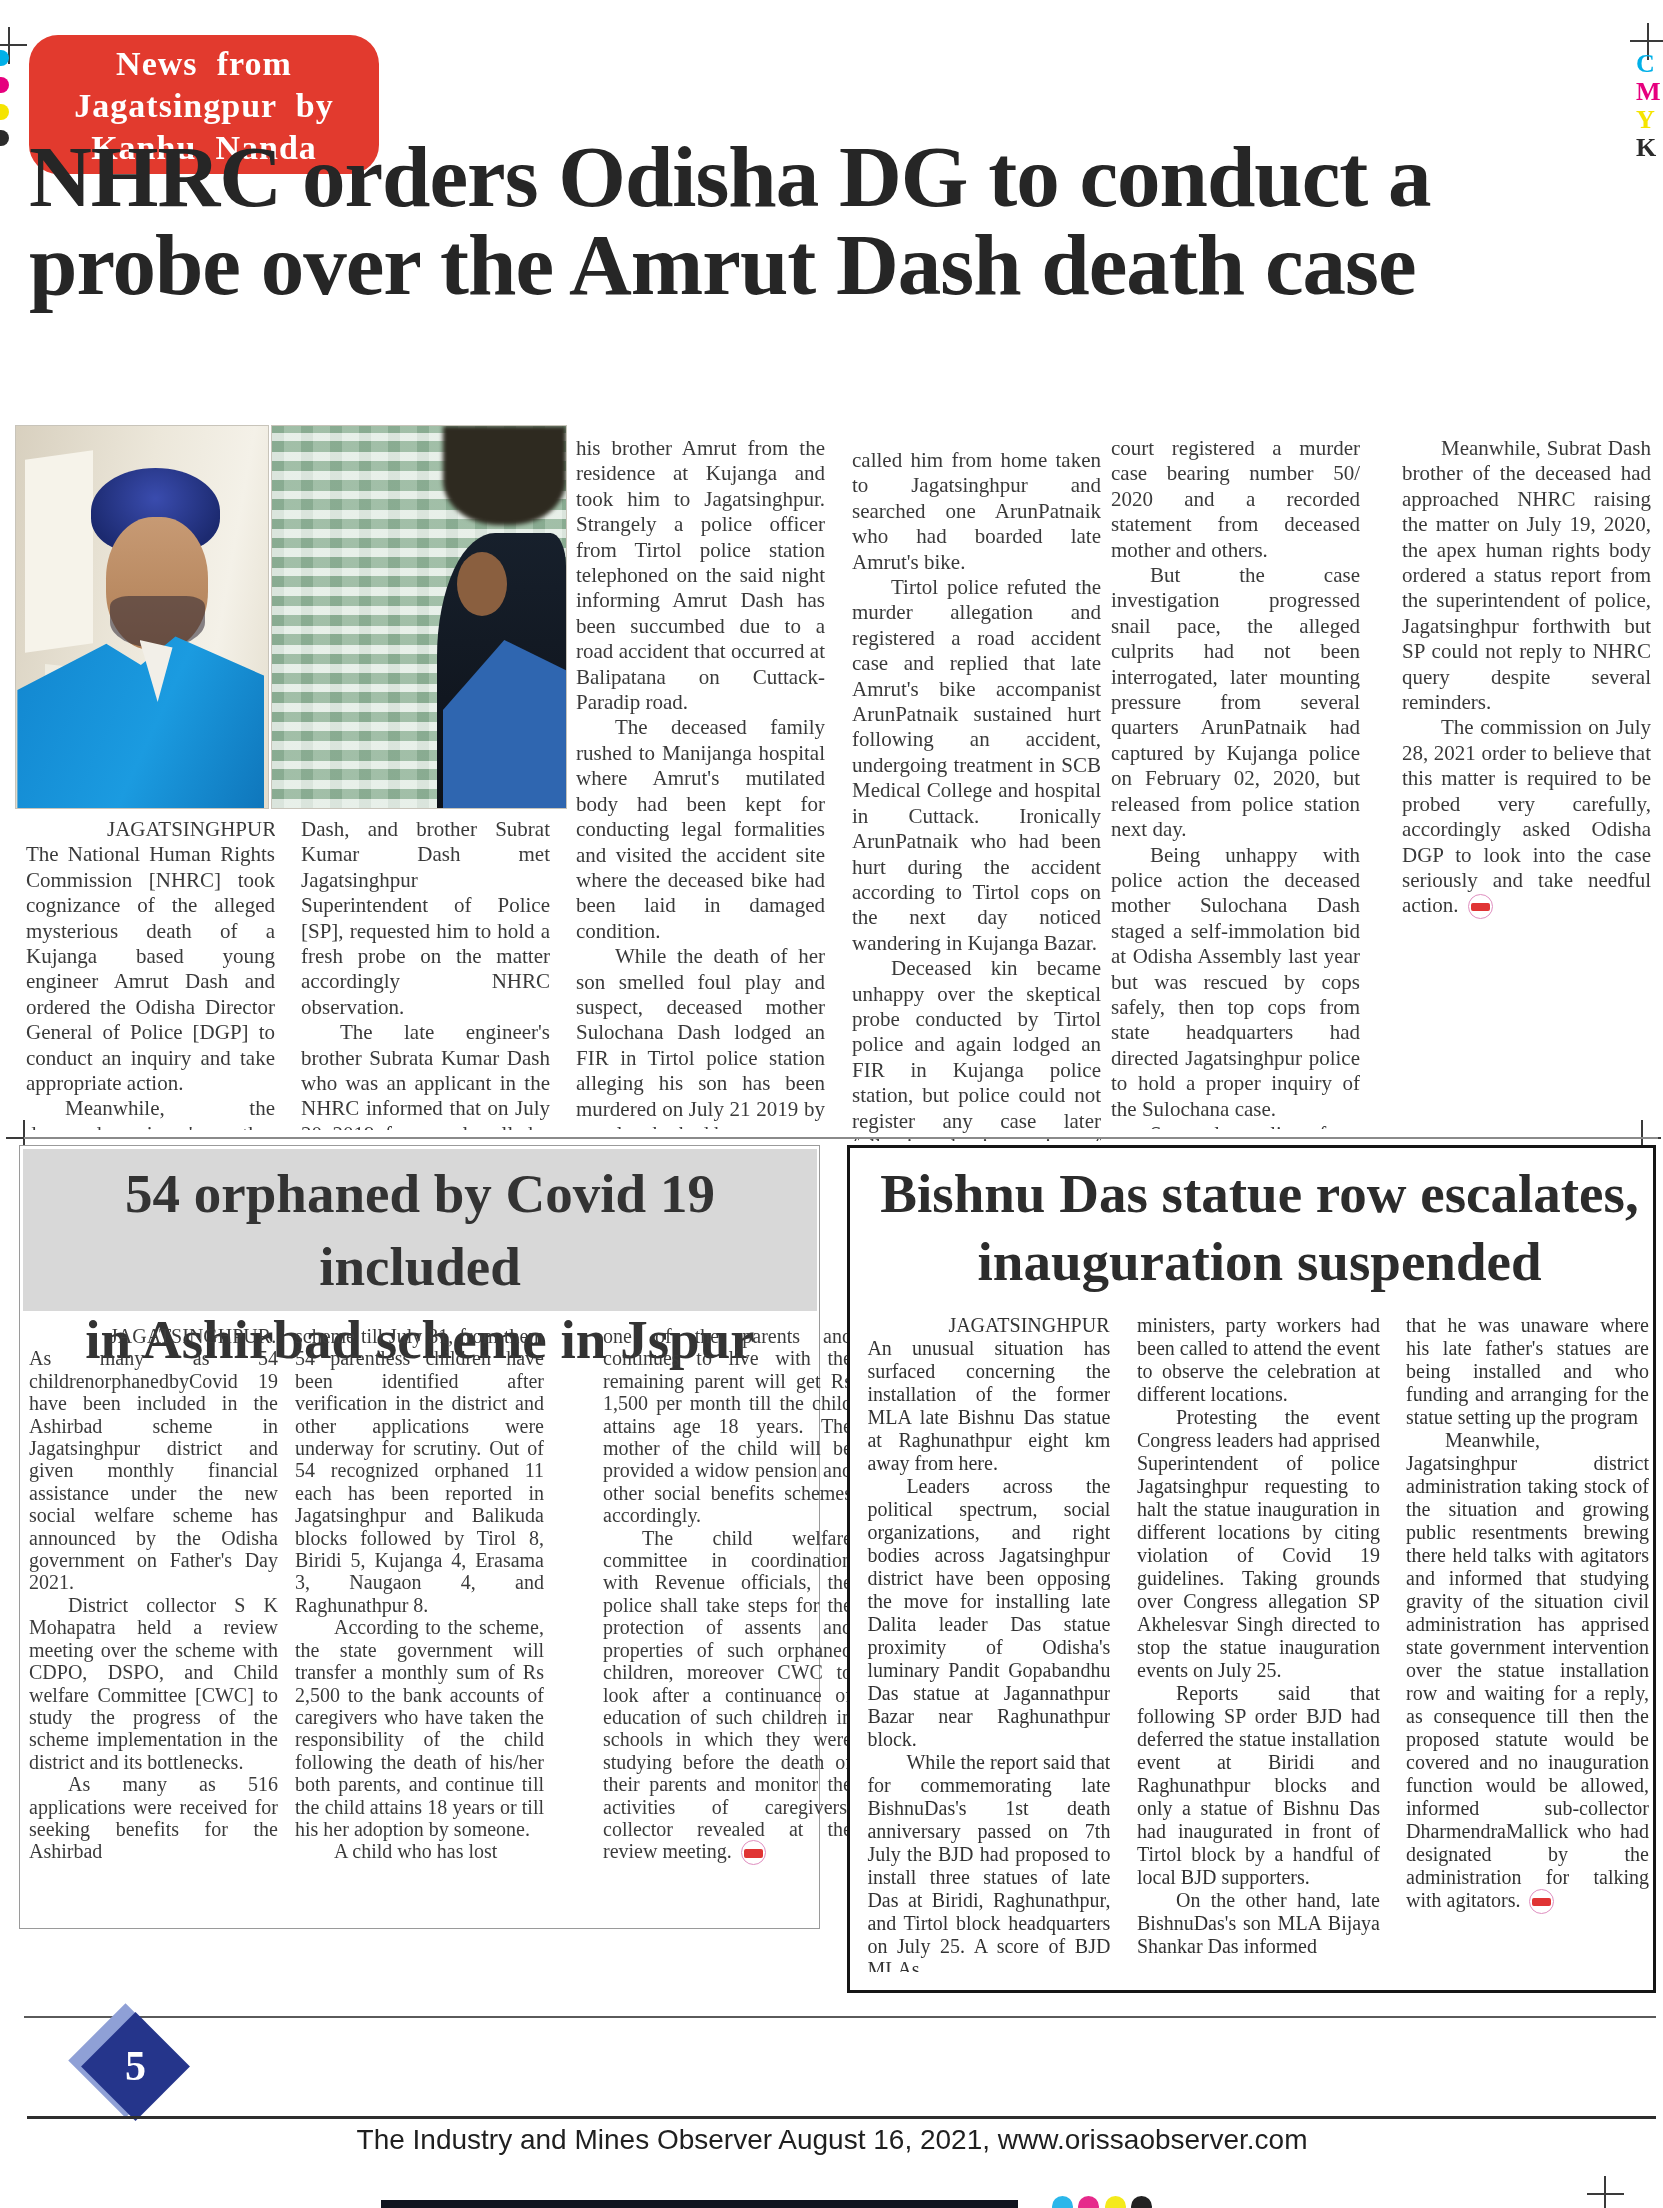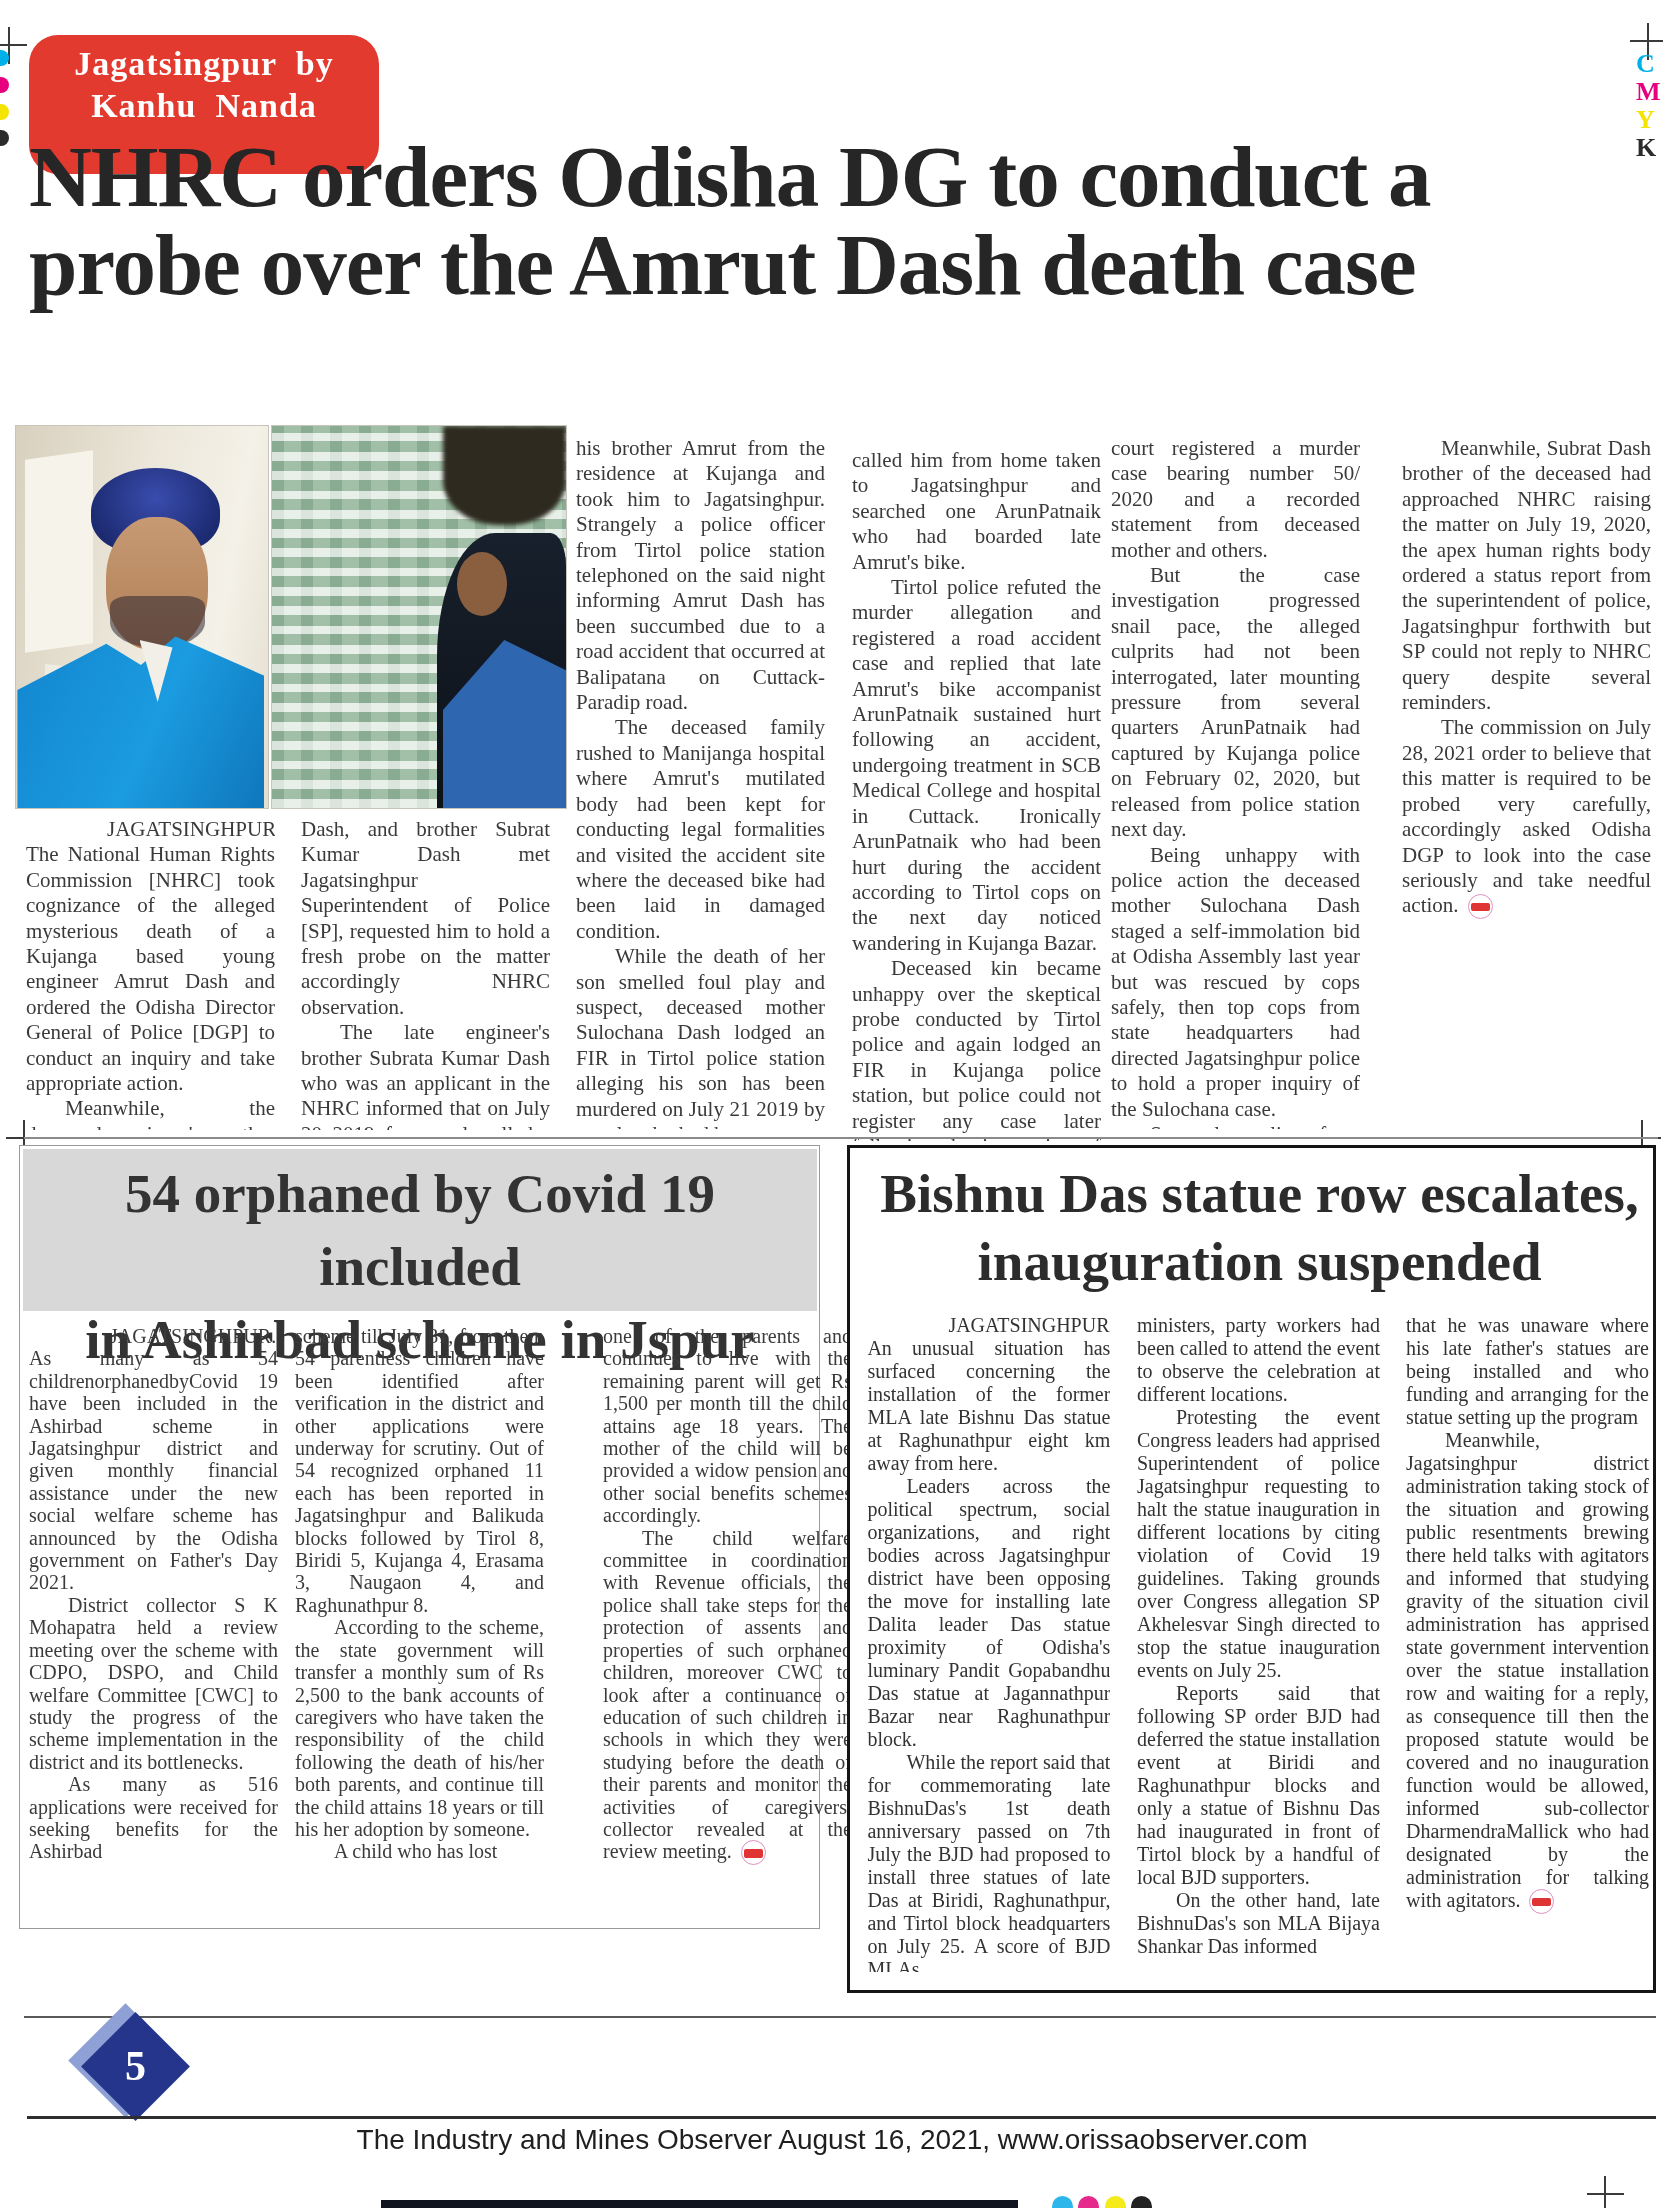--- a/index.html
+++ b/index.html
@@ -111,20 +111,21 @@
   <div class="dot" style="left:-7.7px;top:130px;background:#2b2b2b;"></div>
 
   <div class="cmyk">
     <div style="color:#00b0e8;">C</div>
     <div style="color:#e6007e;">M</div>
     <div style="color:#f5e400;">Y</div>
     <div style="color:#2b2b2b;">K</div>
   </div>
 
   <div class="badge">
+    <div>News from</div>
     <div>Jagatsingpur by</div>
     <div>Kanhu Nanda</div>
   </div>
 
   <div class="headline-main">
     <div>NHRC orders Odisha DG to conduct a</div>
     <div>probe over the Amrut Dash death case</div>
   </div>
 
   <div class="photo" id="photo-l">

